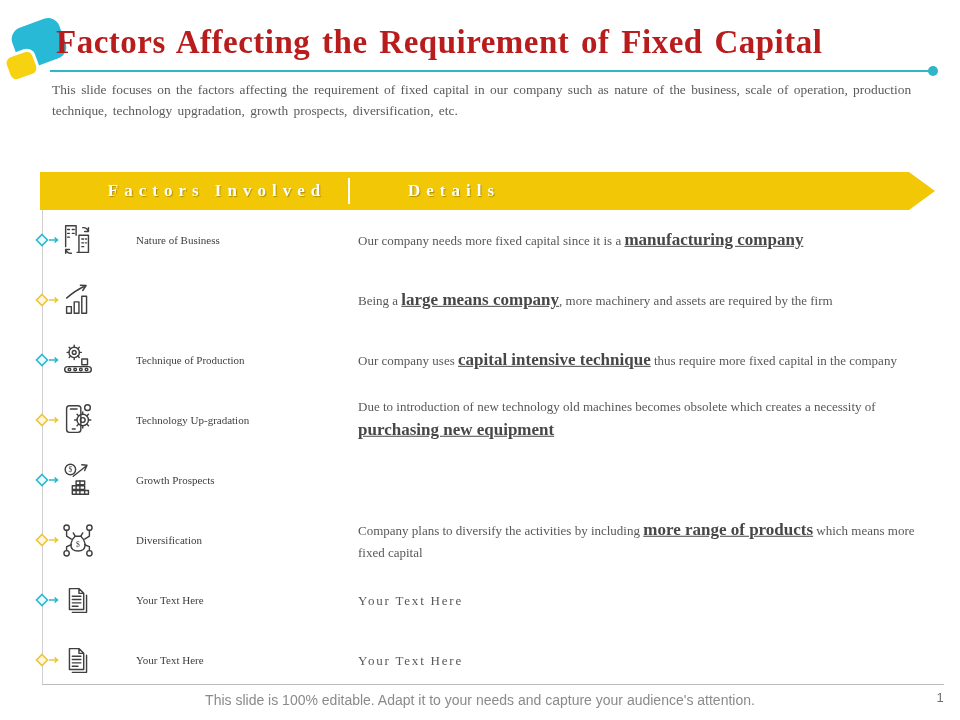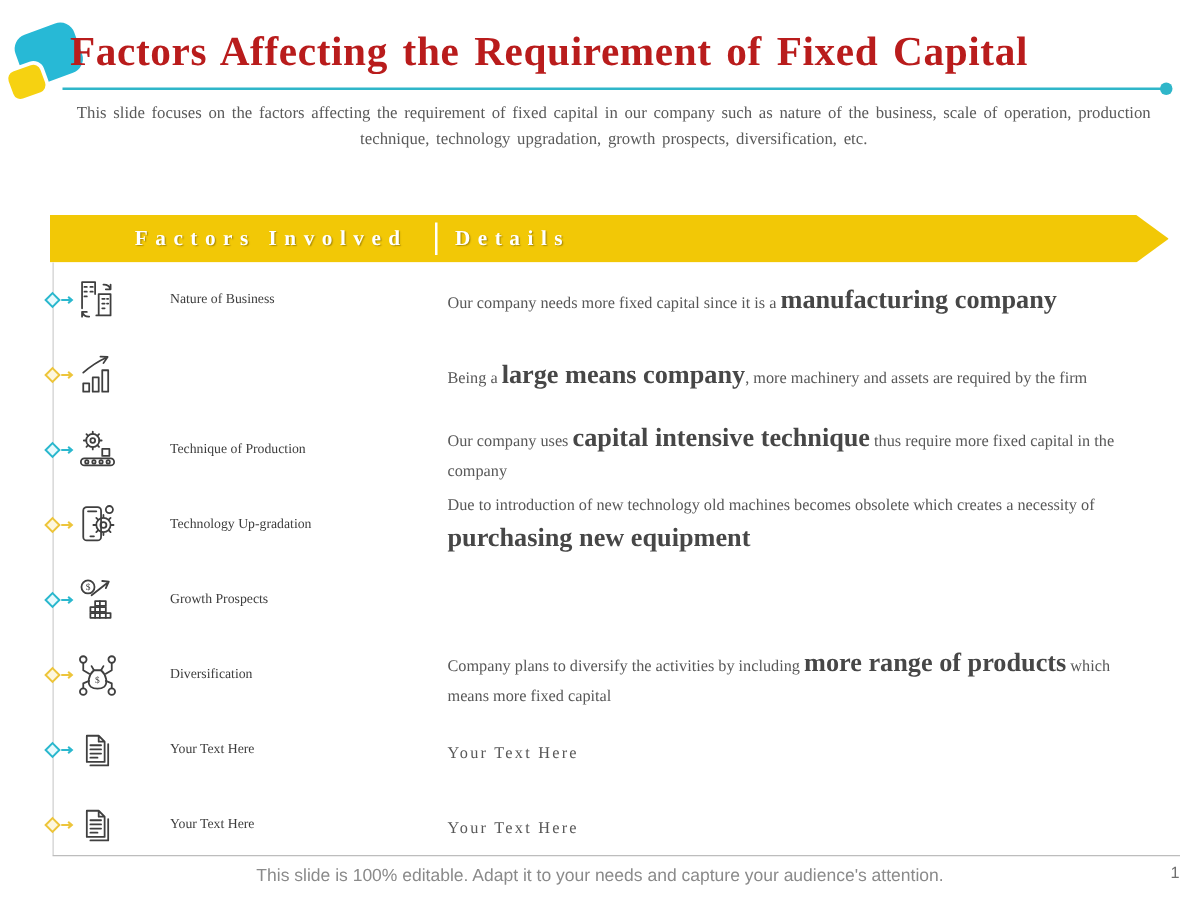--- a/index.html
+++ b/index.html
@@ -13,47 +13,47 @@
        background:#27B9D6;transform:rotate(-20deg);}
   .logo .yellow-sq{position:absolute;left:2px;top:36px;width:27px;height:23px;border-radius:6px;
        background:#F6D211;transform:rotate(-20deg);box-shadow:0 0 0 3px #fff;}
 
   
   .title{left:56px;top:24px;width:880px;font-size:33px;font-weight:bold;color:#b91c1c;
          letter-spacing:.5px;word-spacing:3px;white-space:nowrap;}
   .title-rule{left:50px;top:70px;width:884px;height:2px;background:#2FB6C9;}
   .title-dot{left:928px;top:66px;width:10px;height:10px;border-radius:50%;background:#2FB6C9;}
   .subtitle{left:52px;top:80px;width:878px;font-size:13.4px;color:#5a5a5a;line-height:1.55;
-            word-spacing:2px;text-align:center;}
+            word-spacing:2px;}
 
   
   .band{left:40px;top:172px;width:895px;height:38px;background:#F2C806;display:flex;align-items:center;
         clip-path:polygon(0 0,calc(100% - 26px) 0,100% 50%,calc(100% - 26px) 100%,0 100%);
         color:#fff;font-weight:bold;}
   .band-left{width:308px;padding-left:46px;box-sizing:border-box;text-align:center;font-size:17px;
         letter-spacing:6px;text-shadow:1px 1px 1px rgba(90,70,0,.45);}
   .band-div{width:2px;height:26px;background:#fff;}
-  .band-right{padding-left:14px;font-size:17px;letter-spacing:6px;text-shadow:1px 1px 1px rgba(90,70,0,.45);}
+  .band-right{padding-left:14px;font-size:17px;letter-spacing:6px;text-shadow:1px 1px 1px rgba(90,70,0,.45);margin-left:44px;}
 
   
   .vline{left:42px;top:210px;width:1px;height:474px;background:#cfcfcf;}
   .rows{left:0;top:210px;width:960px;}
   .row{position:relative;height:60px;}
   .bullet{position:absolute;left:31px;top:50%;transform:translateY(-50%);line-height:0;}
   .bullet svg path{stroke:currentColor;stroke-width:1.6;fill:none;}
   .teal{color:#2BB8CE;} .yellow{color:#EDC53B;}
   .teal .dfill{fill:#e9fafd;} .yellow .dfill{fill:#fdf7de;}
   .row-icon{position:absolute;left:56px;top:50%;transform:translateY(-50%);width:44px;height:44px;
         display:flex;align-items:center;justify-content:center;line-height:0;}
   .row-icon svg{stroke:#3f3f3f;fill:none;stroke-width:1.5;stroke-linecap:round;stroke-linejoin:round;}
   .factor{position:absolute;left:136px;top:50%;transform:translateY(-50%);width:150px;
         font-size:11px;color:#3d3d3d;line-height:1.35;}
   .detail{position:absolute;left:358px;top:50%;transform:translateY(-50%);width:566px;
         font-size:13px;color:#585858;line-height:1.55;}
-  .detail .em{font-size:21px;font-weight:bold;color:#474747;}
+  .detail .em{font-size:17px;font-weight:bold;color:#474747;text-decoration:underline;}
   .ph{letter-spacing:1.8px;}
 
   
   .foot-rule{left:42px;top:684px;width:902px;height:1px;background:#bdbdbd;}
   .footer-text{left:0;top:692px;width:960px;text-align:center;
         font-family:"Liberation Sans",sans-serif;font-size:14px;color:#8a8a8a;}
   .page-num{left:930px;top:690px;width:20px;text-align:center;
         font-family:"Liberation Sans",sans-serif;font-size:13px;color:#6f6f6f;}
 </style>
 </head>

